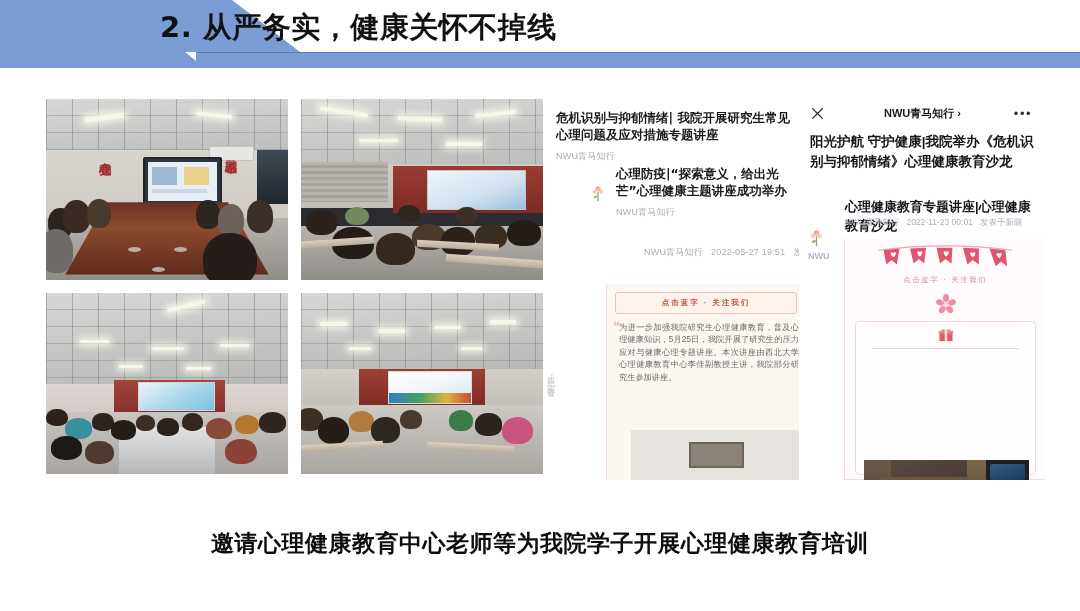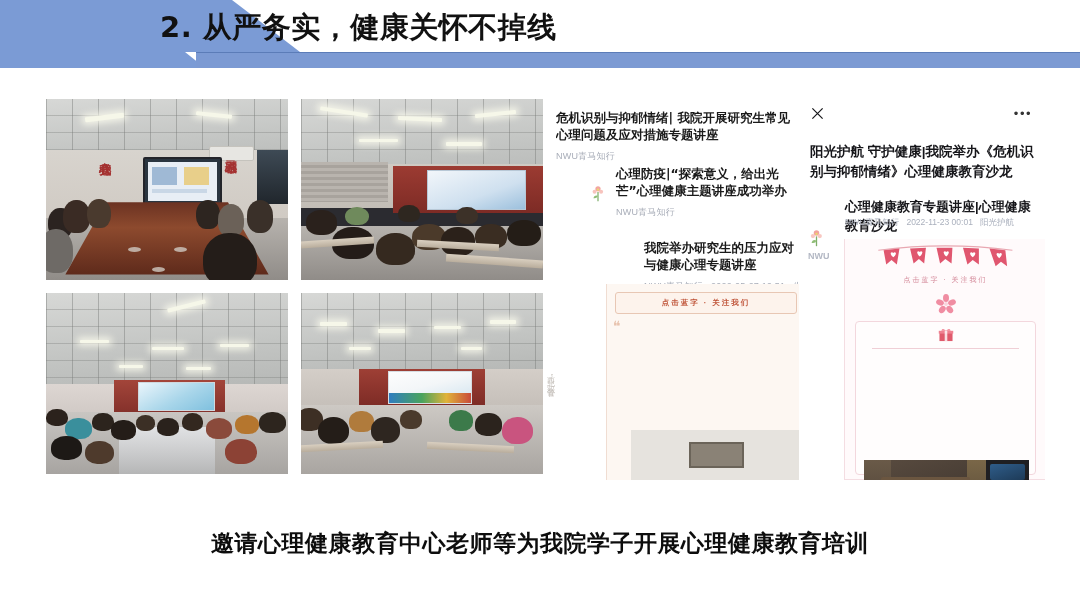--- a/index.html
+++ b/index.html
@@ -134,21 +134,21 @@
 
   
   .wxright{position:absolute;left:800px;top:99px;width:245px;height:381px;
      background:#fff;overflow:hidden;}
   .wxbar{position:absolute;left:0;top:0;width:100%;height:30px;
      display:flex;align-items:center;}
   .wx-x{position:absolute;left:11px;top:8px;width:13px;height:13px;}
   .wx-name{position:absolute;left:0;right:0;top:7px;text-align:center;
      font-size:11px;color:#1a1a1a;font-weight:600;}
   .wx-dots{position:absolute;right:13px;top:11px;font-size:13px;color:#333;letter-spacing:1.5px;line-height:8px;}
-  .r-title{position:absolute;left:10px;top:43px;right:8px;
+  .r-title{position:absolute;left:10px;top:33px;right:8px;
      font-size:13.5px;line-height:20px;color:#16161a;font-weight:600;}
   .r-sub{position:absolute;left:45px;top:98px;right:2px;
      font-size:13px;line-height:19px;color:#16161a;font-weight:600;}
   .r-nwu{position:absolute;left:8px;top:104px;font-size:9px;color:#b3b8c4;font-weight:700;margin-top:48px;}
   .r-meta{position:absolute;left:45px;top:118px;font-size:8.5px;color:#aab0bd;white-space:nowrap;}
   .r-art{position:absolute;left:44px;top:140px;right:-2px;bottom:0;
      background:#fffafb;border:1px solid #f4dde2;border-top:none;}
   .bunting{position:absolute;left:14%;top:6px;width:72%;height:30px;}
   .bunt-txt{position:absolute;left:0;right:0;top:36px;text-align:center;
      font-size:7px;color:#d48a9a;letter-spacing:2px;}
@@ -322,56 +322,57 @@
         <circle cx="14" cy="8.6" r="2.6" fill="#f7c3bd"></circle>
           <circle cx="10" cy="6" r="1.4" fill="#e8dd6d"></circle>
         <path d="M10 9 L10 21" stroke="#7fae6a" stroke-width="1.6" fill="none"></path>
         <path d="M10 14 q-5 -2 -6 3 q5 1 6 -3" fill="#8fbd76"></path>
       </svg>
       <div class="mid-title" style="padding-left:6px">心理防疫|“探索意义，给出光芒”心理健康主题讲座成功举办</div>
       <div class="mid-meta" style="padding-left:6px">NWU青马知行</div>
     </div>
 
     <div class="card l3">
-      <div class="mid-title" style="padding-left:6px">我院举办研究生的压力应对与健康心理专题讲座</div>
       <div class="mid-meta" style="padding-left:6px;white-space:nowrap">
         <span>NWU青马知行</span>
         &nbsp;&nbsp;<span>2022-05-27 19:51</span>
         &nbsp;&nbsp;<span>发表于陕西</span>
       </div>
     </div>
 
     <div class="midart">
       <div class="ribbon">
         <span>点击蓝字 · 关注我们</span>
       </div>
       <div class="quote">❝</div>
+      <div class="midbody">为进一步加强我院研究生心理健康教育，普及心理健康知识，5月25日，我院开展了研究生的压力应对与健康心理专题讲座。本次讲座由西北大学心理健康教育中心李佳副教授主讲，我院部分研究生参加讲座。</div>
       <div class="midphoto">
         <div style="position:absolute;inset:0;background:linear-gradient(180deg,#e6e3de 0 42%,#cfc8bf 42% 100%)"></div>
         <div style="position:absolute;left:34%;top:10%;width:30%;height:18%;background:#8a8276;border:2px solid #6b6459"></div>
 
       </div>
     </div>
   </div>
 
   <div class="wxright">
     <div class="wxbar">
       <svg class="wx-x" viewBox="0 0 14 14">
         <path d="M1.5 1.5 L12.5 12.5 M12.5 1.5 L1.5 12.5" stroke="#17171a" stroke-width="1.3" fill="none"></path>
       </svg>
+      <div class="wx-name">NWU青马知行 ›</div>
       <div class="wx-dots">•••</div>
     </div>
 
     <div class="r-title">阳光护航 守护健康|我院举办《危机识别与抑郁情绪》心理健康教育沙龙</div>
     <div class="r-nwu">NWU</div>
     <div class="r-sub">心理健康教育专题讲座|心理健康教育沙龙</div>
     <div class="r-meta">
       <span>NWU青马知行</span>
       &nbsp;&nbsp;<span>2022-11-23 00:01</span>
-      &nbsp;&nbsp;<span>阳光护航</span>
+      &nbsp;&nbsp;<span>发表于新疆</span>
     </div>
 
     <svg class="flower" style="position:absolute;left:8px;top:130px;width:17px;height:18px" viewBox="0 0 20 22">
       <circle cx="10" cy="5" r="3.4" fill="#f2a39c"></circle>
         <circle cx="5.6" cy="8.6" r="2.6" fill="#f8c7c1"></circle>
       <circle cx="14" cy="8.6" r="2.6" fill="#f8c7c1"></circle>
         <circle cx="10" cy="6" r="1.4" fill="#ead96a"></circle>
       <path d="M10 9 L10 21" stroke="#7fae6a" stroke-width="1.6" fill="none"></path>
       <path d="M10 14 q-5 -2 -6 3 q5 1 6 -3" fill="#8fbd76"></path>
     </svg>

